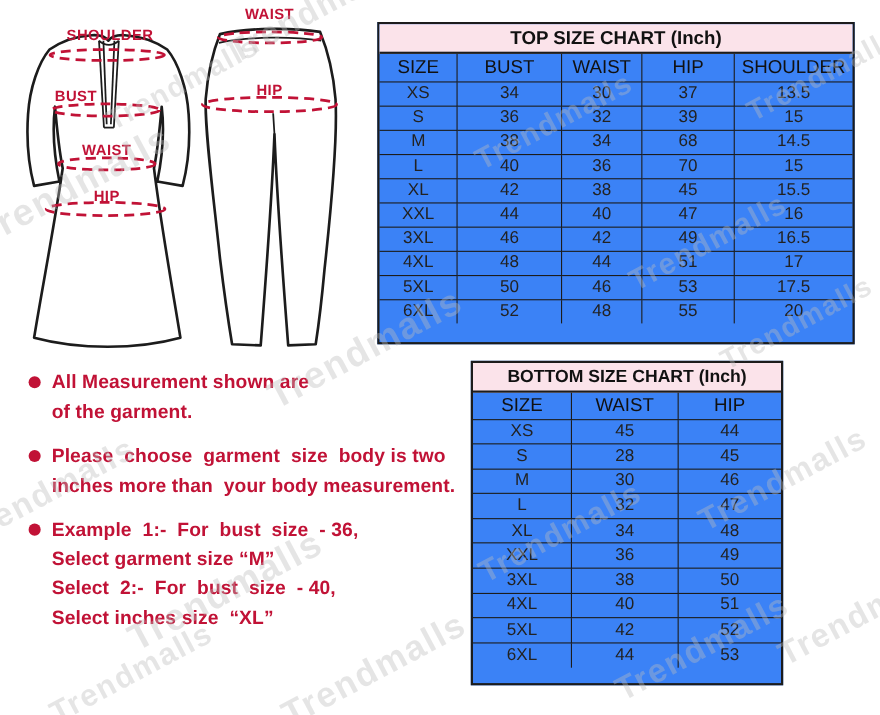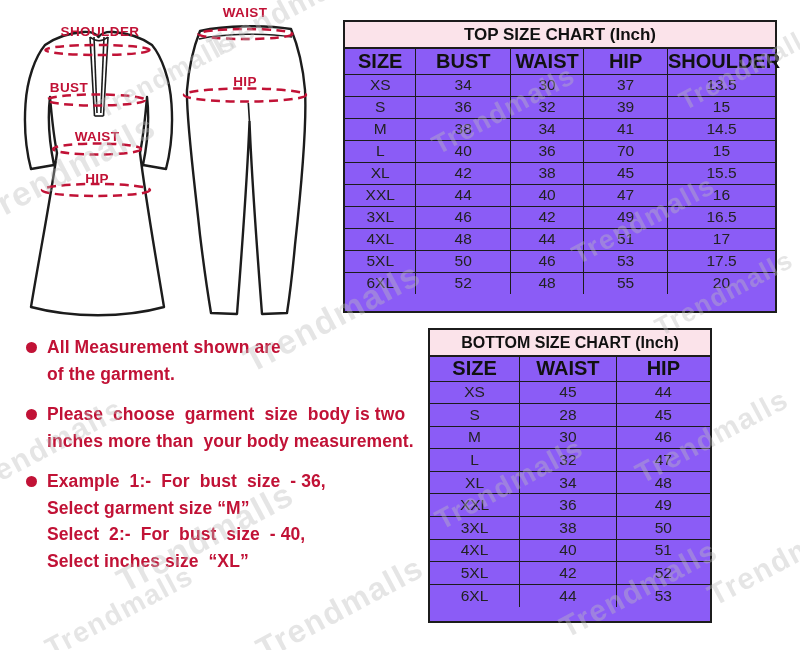--- a/index.html
+++ b/index.html
@@ -14,27 +14,27 @@
 
   
   #illustration { position:absolute; left:0; top:0; z-index:1; }
   .garment-line { fill:#ffffff; stroke:#1c1c1c; stroke-width:2.4; stroke-linejoin:round; }
   .detail-line { fill:none; stroke:#1c1c1c; stroke-width:1.6; }
   .measure { fill:none; stroke:#c11236; stroke-width:2.5; stroke-dasharray:9 5.5; }
   .measure-label { fill:#c11236; font-weight:bold; font-size:13.5px; letter-spacing:.4px;
         text-anchor:middle; font-family:"Liberation Sans", sans-serif; }
 
   
-  .chart { position:absolute; border:2px solid #1c1c1c; background:#8b5cf6; z-index:2; }
+  .chart { position:absolute; border:2px solid #1c1c1c; background:#3b82f6; z-index:2; }
   .chart-title { background:#fbe3ea; border-bottom:2px solid #1c1c1c; text-align:center;
         font-weight:bold; font-size:17px; color:#111; }
   .chart table { border-collapse:collapse; border-style:hidden; width:100%; table-layout:fixed; }
   .chart th, .chart td { border:1.6px solid #1c1c1c; text-align:center; vertical-align:middle;
         padding:0; }
-  .chart th { font-size:20px; font-weight:bold; color:#111;text-align:center; }
+  .chart th { font-size:17px; font-weight:normal; color:#111;text-align:center; }
   .chart td { font-size:15.5px; color:#222; }
 
   #top-chart { left:343px; top:20px; width:434px; height:293px; }
   #top-chart .chart-title { height:27px; line-height:26px; }
   #top-chart th { height:25px; }
   #top-chart td { height:22px; }
   #top-chart th:nth-child(1), #top-chart td:nth-child(1){ width:16.5%; }
   #top-chart th:nth-child(2), #top-chart td:nth-child(2){ width:22%; }
   #top-chart th:nth-child(3), #top-chart td:nth-child(3){ width:17%; }
   #top-chart th:nth-child(4), #top-chart td:nth-child(4){ width:19.5%; }
@@ -145,21 +145,21 @@
             <td>S</td>
             <td>36</td>
             <td>32</td>
             <td>39</td>
             <td>15</td>
           </tr>
           <tr>
             <td>M</td>
             <td>38</td>
             <td>34</td>
-            <td>41</td>
+            <td>68</td>
             <td>14.5</td>
           </tr>
           <tr>
             <td>L</td>
             <td>40</td>
             <td>36</td>
             <td>70</td>
             <td>15</td>
           </tr>
           <tr>

